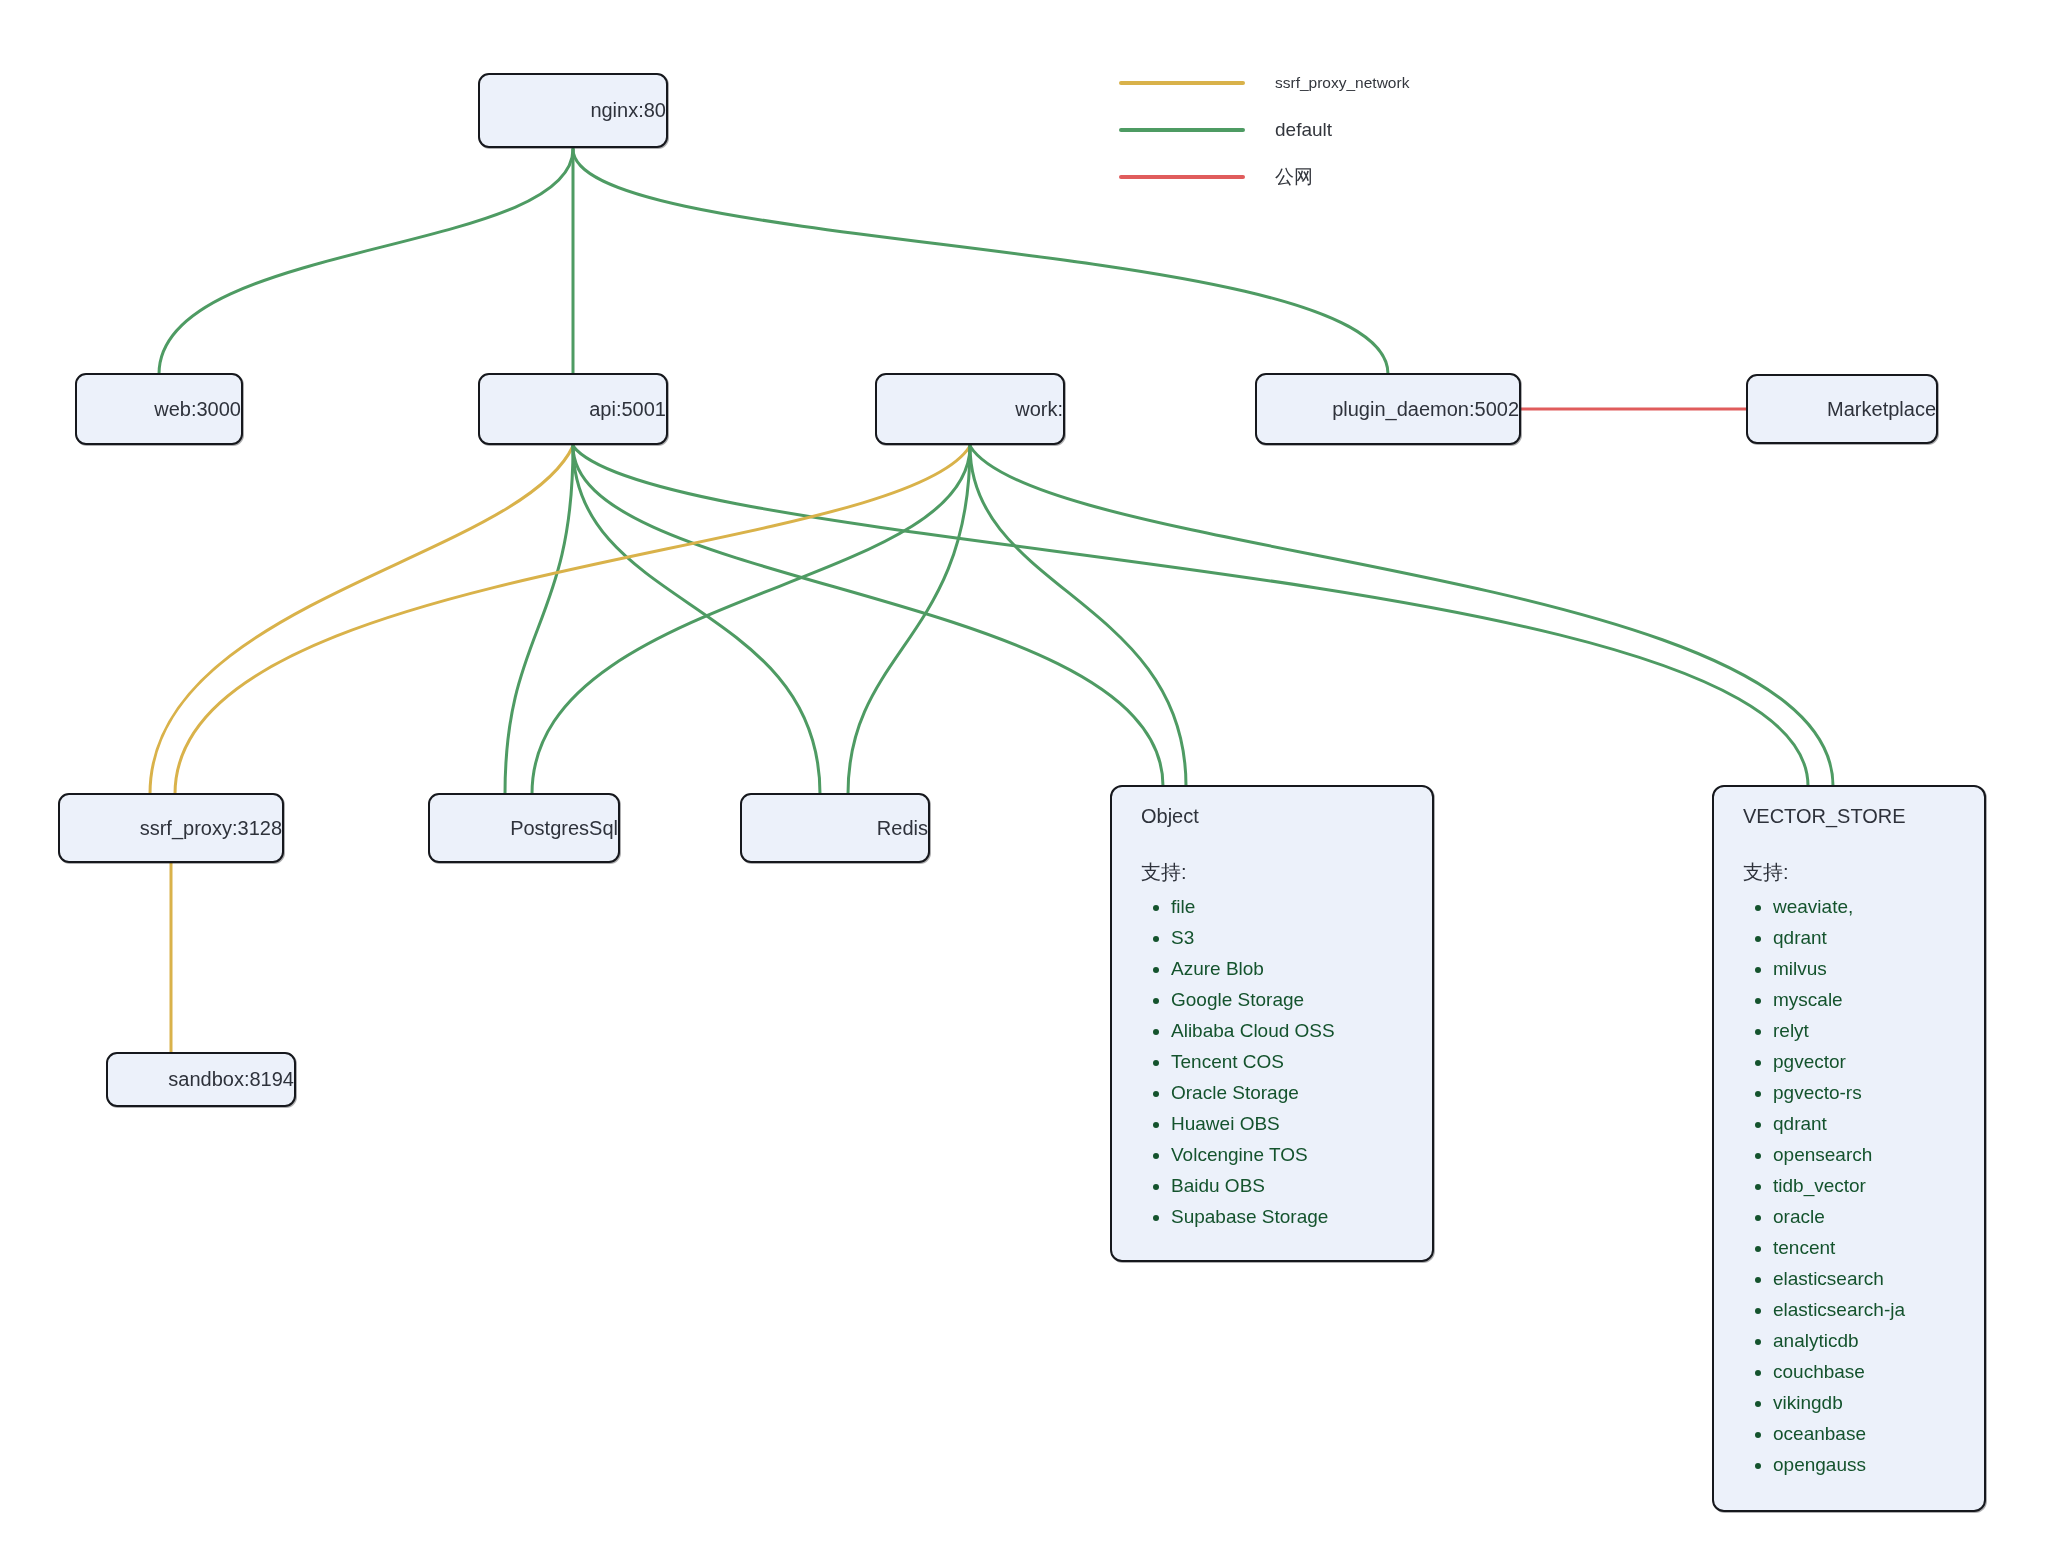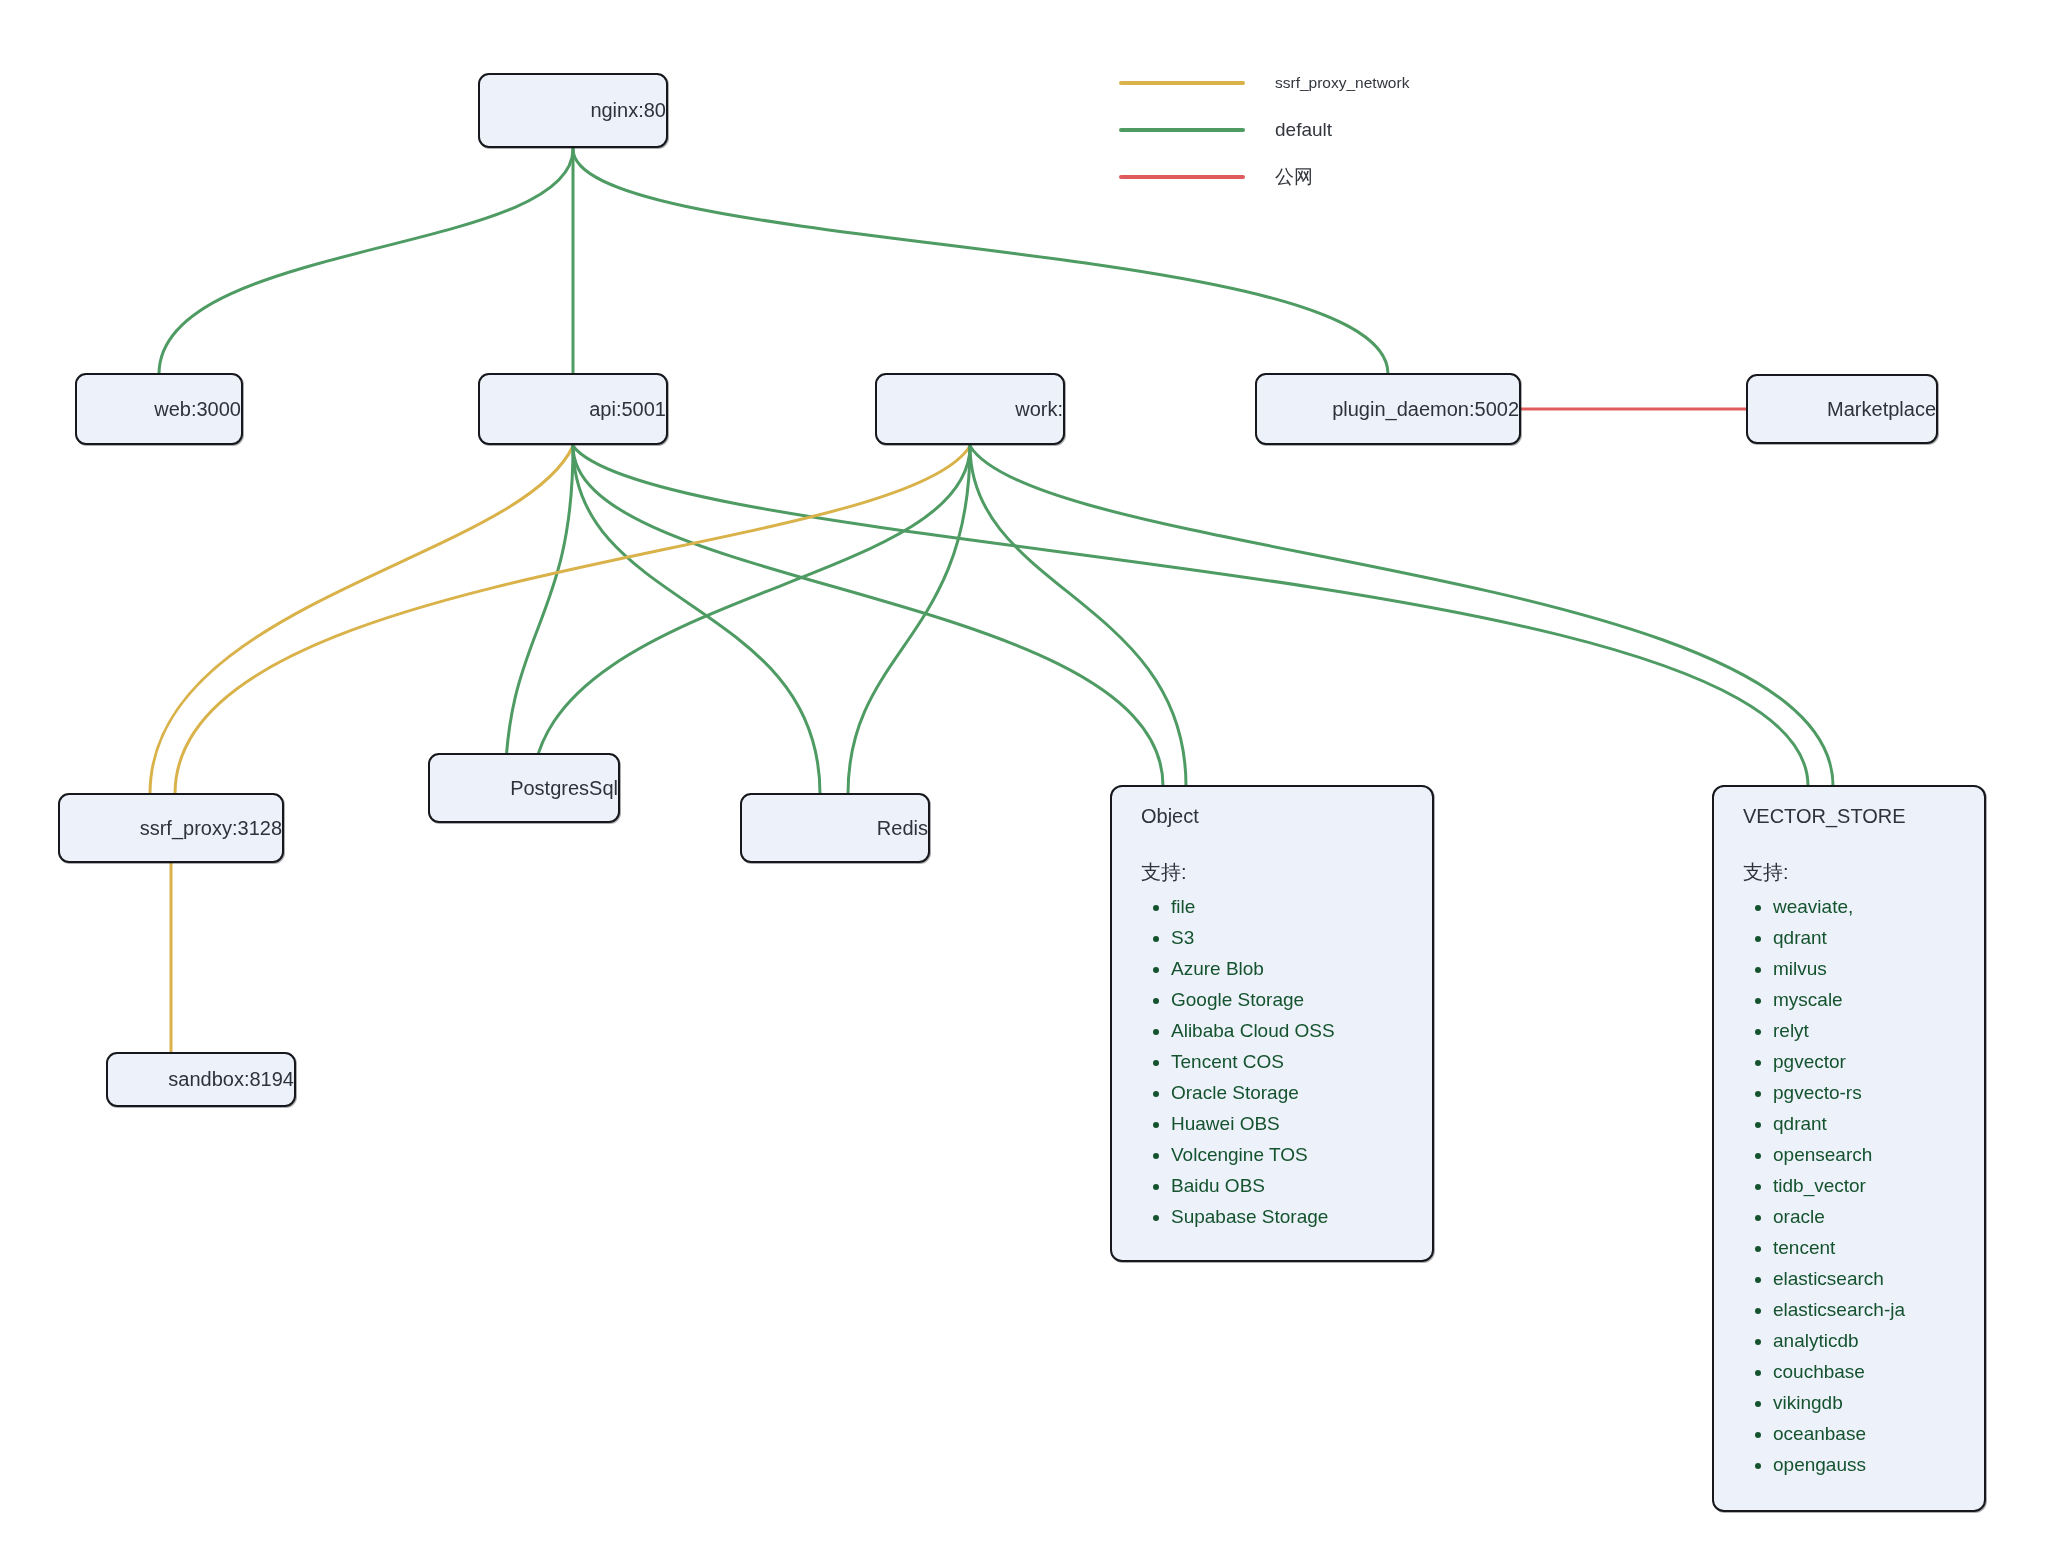--- a/index.html
+++ b/index.html
@@ -68,21 +68,21 @@
       </div>
       <div class="node" style="left: 1255px; top: 373px; width: 266px; height: 72px; padding-left: 35px;">
         <span>plugin_daemon:5002</span>
       </div>
       <div class="node" style="left: 1746px; top: 374px; width: 192px; height: 70px;">
         <span>Marketplace</span>
       </div>
       <div class="node" style="left: 58px; top: 793px; width: 226px; height: 70px;">
         <span>ssrf_proxy:3128</span>
       </div>
-      <div class="node" style="left: 428px; top: 753px; width: 192px; height: 70px;">
+      <div class="node" style="left: 428px; top: 793px; width: 192px; height: 70px;">
         <span>PostgresSql</span>
       </div>
       <div class="node" style="left: 740px; top: 793px; width: 190px; height: 70px;">
         <span>Redis</span>
       </div>
       <div class="node" style="left: 78px; top: 1052px; width: 190px; height: 55px; margin-left: 28px;">
         <span>sandbox:8194</span>
       </div>
     </div>
 

